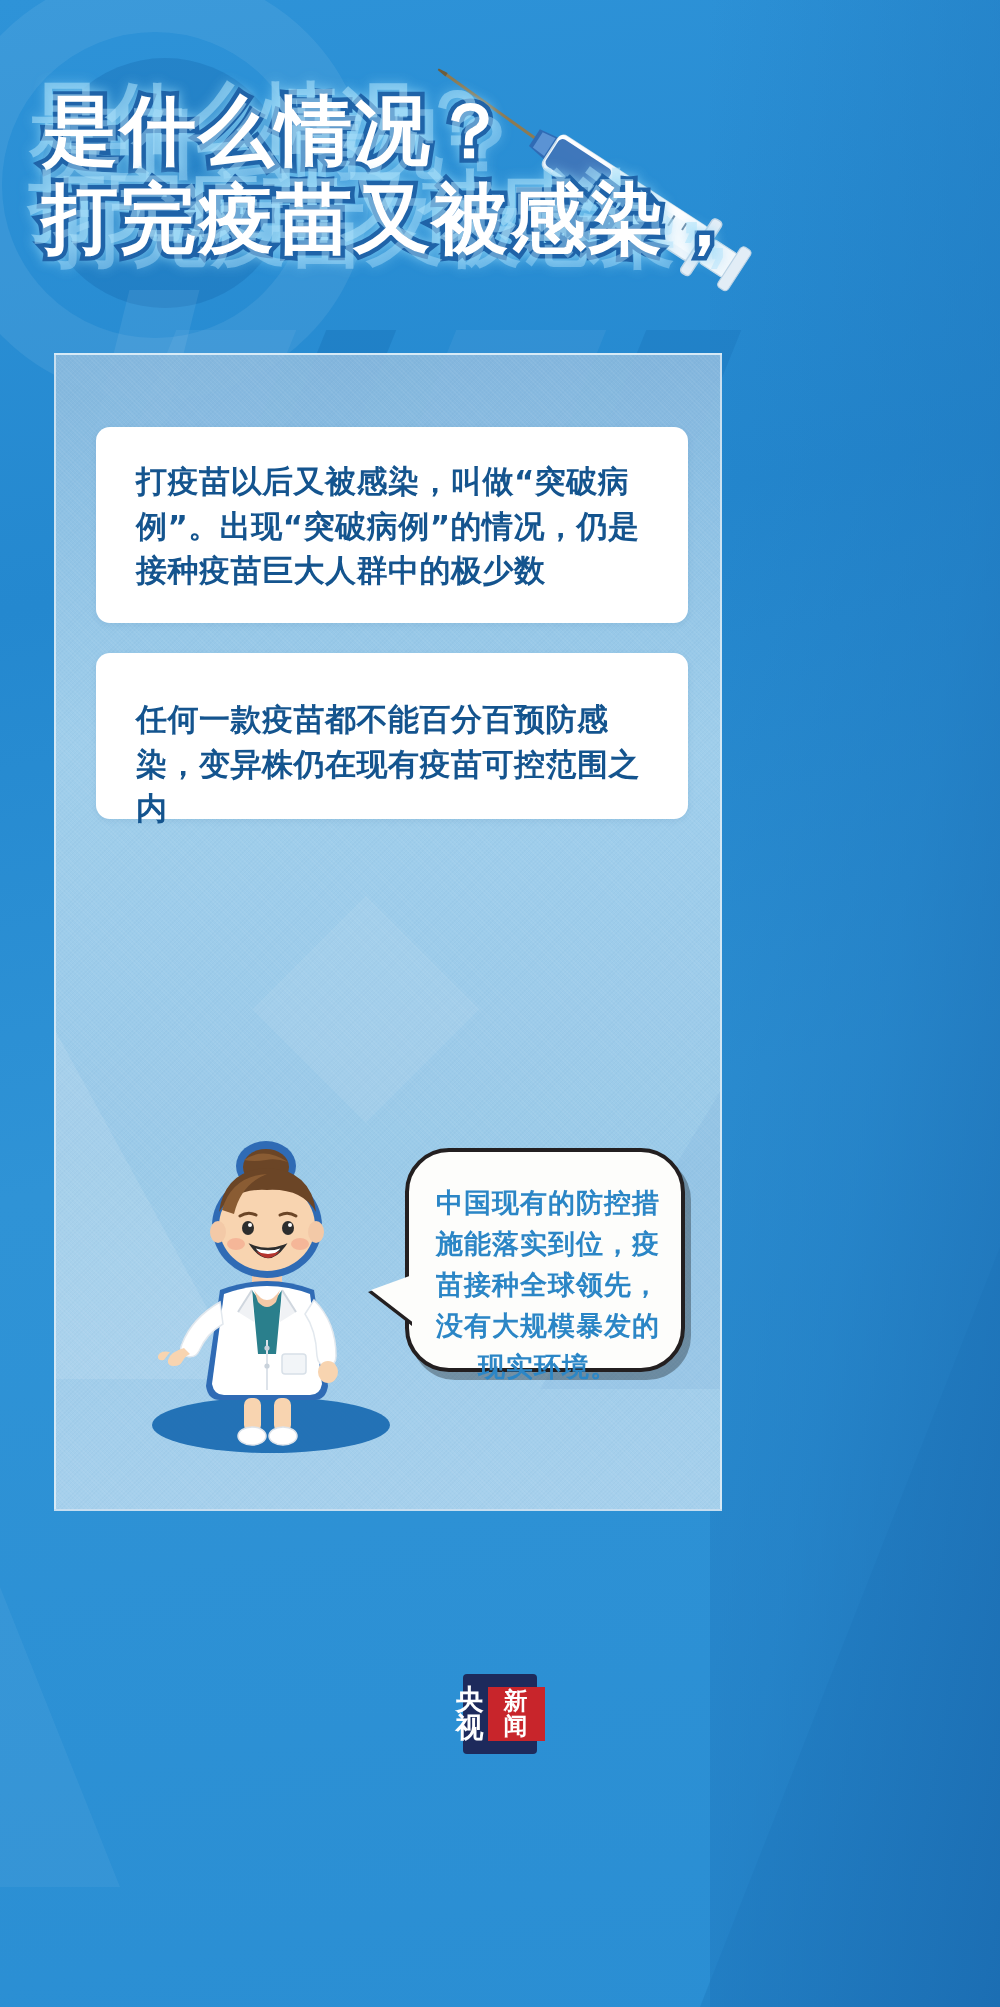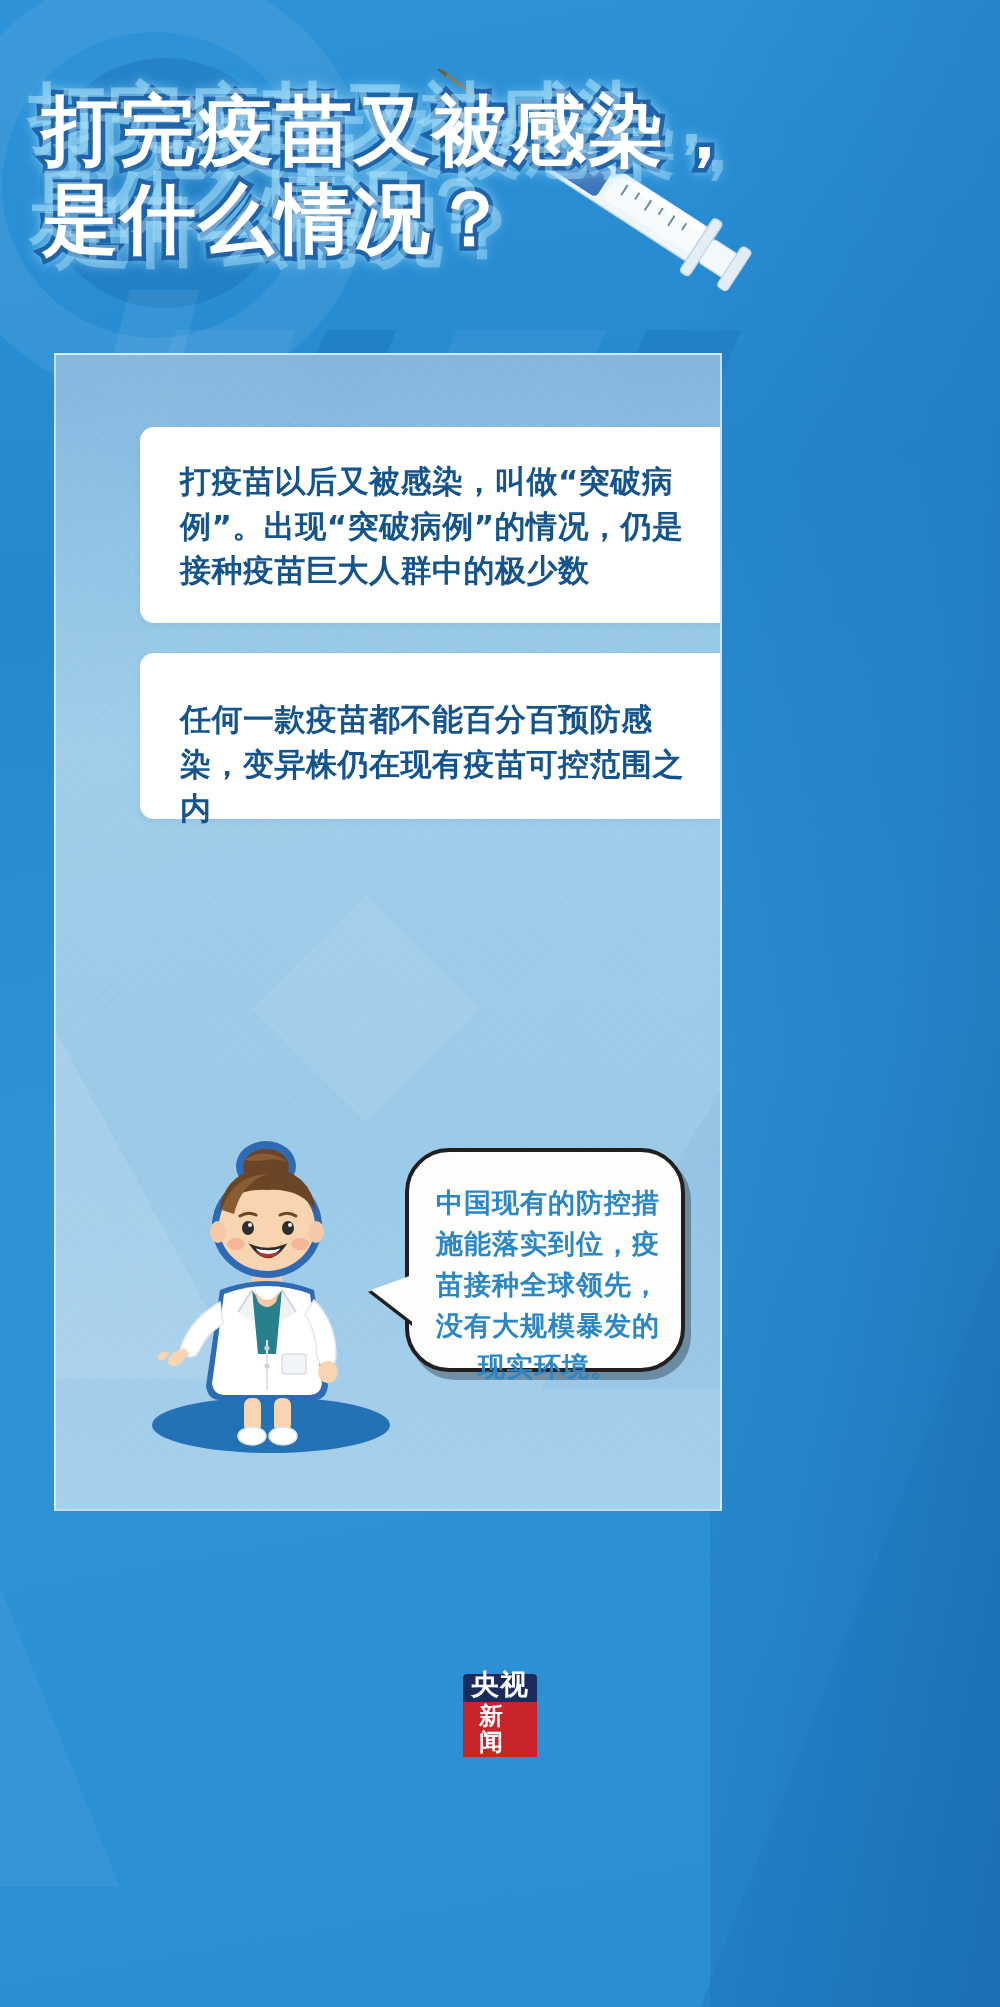--- a/index.html
+++ b/index.html
@@ -134,21 +134,20 @@
   }
 
   
   .card {
     position: absolute;
     left: 40px; width: 592px;
     background: #ffffff;
     border-radius: 14px;
     box-shadow: 0 2px 6px rgba(40,90,140,.10);
     z-index: 7;
-    margin-left: 44px;
   }
   .card-1 { top: 72px; height: 196px; }
   .card-2 { top: 298px; height: 166px; }
   .card-text {
     font-family: "DejaVu Sans", "Liberation Sans", sans-serif;
     color: #14548e;
     font-size: 31px;
     font-weight: bold;
     line-height: 1.44;
     letter-spacing: .5px;
@@ -199,21 +198,21 @@
     text-align: center;
     z-index: 3;
   }
 
   
   .logo {
     position: absolute; left: 463px; top: 1674px;
     width: 74px; height: 80px;
     background: #1d2a5c;
     border-radius: 4px;
-    display: flex; flex-direction: column;
+    display: flex; flex-direction: row;
     align-items: center; justify-content: center;
     gap: 3px;
     z-index: 10;
   }
   .logo-top {
     color: #ffffff; font-size: 28px; font-weight: bold;
     font-family: "DejaVu Sans", sans-serif; letter-spacing: 1px;
     line-height: 1;
   }
   .logo-bottom {
@@ -268,22 +267,22 @@
 
         <rect x="326" y="92" width="11" height="64" rx="4" fill="#e4eef7" stroke="#c0d5e6" stroke-width="1.5"></rect>
 
         <rect x="337" y="110" width="30" height="28" rx="4" fill="#f2f8fc" stroke="#c8dcea" stroke-width="1.2"></rect>
         <rect x="365" y="100" width="12" height="48" rx="4" fill="#e2edf6" stroke="#bcd3e5" stroke-width="1.2"></rect>
       </g>
     </svg>
   </div>
 
   <div class="title-wrap">
+    <div class="title-line">是什么情况？</div>
     <div class="title-line">打完疫苗又被感染，</div>
-    <div class="title-line">是什么情况？</div>
   </div>
 
   <div class="panel">
     <div class="panel-diag"></div>
     <div class="panel-diag2"></div>
     <div class="panel-diag3"></div>
 
     <div class="card card-1">
       <div class="card-text">打疫苗以后又被感染，叫做“突破病例”。出现“突破病例”的情况，仍是接种疫苗巨大人群中的极少数</div>
     </div>

